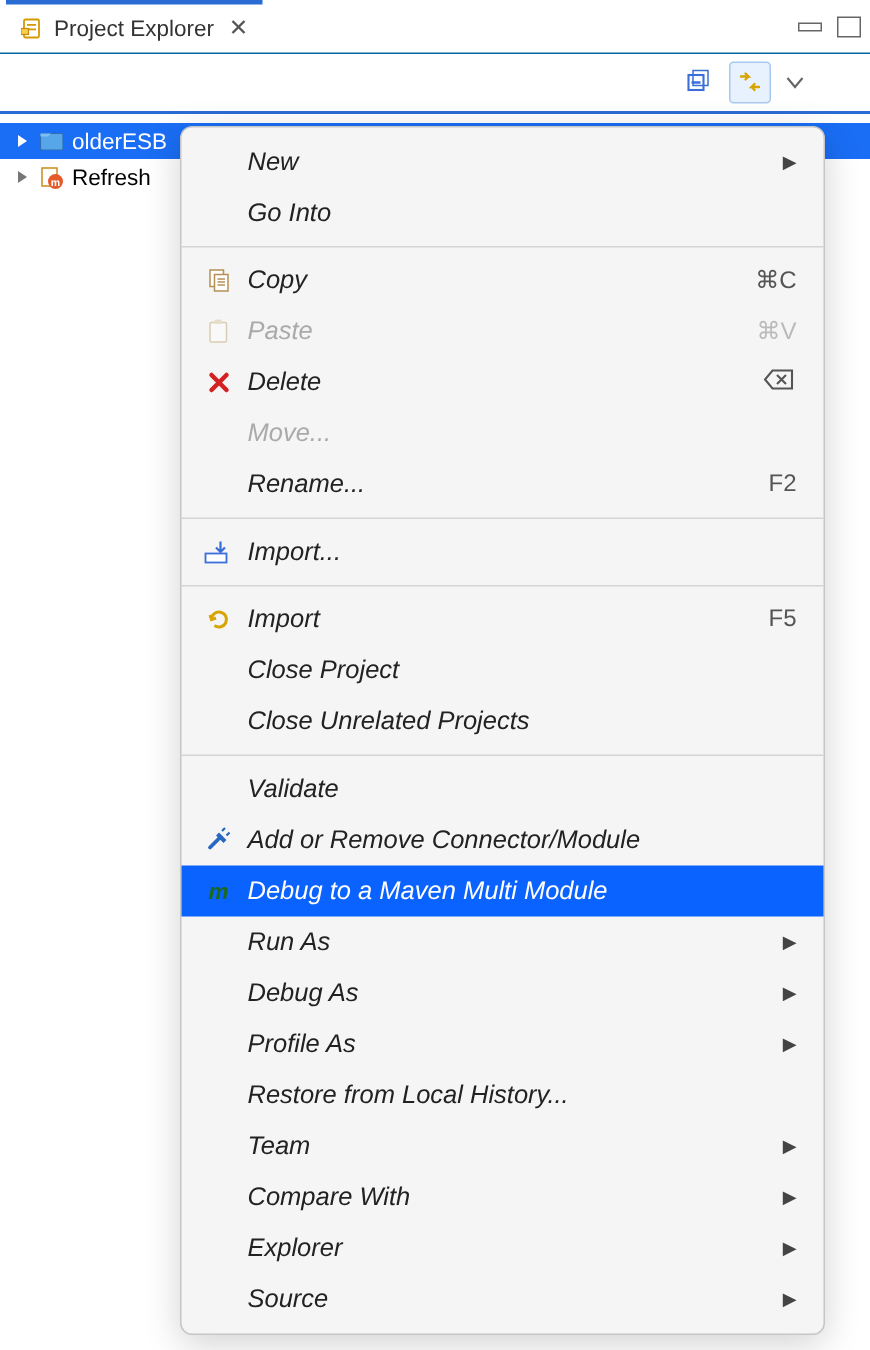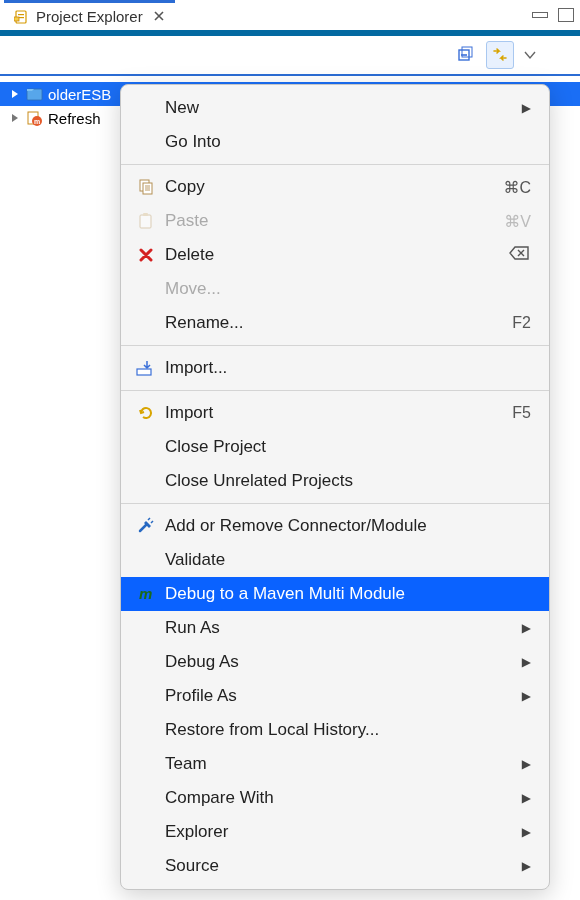--- a/index.html
+++ b/index.html
@@ -11,21 +11,21 @@
   height: 900px;
   position: relative;
   overflow: hidden;
 }
 
 
 .tab-header {
   display: flex;
   align-items: center;
   height: 36px;
-  border-bottom: 6px solid #0369a1;
+  border-bottom: 1px solid #0369a1;
   position: relative;
   padding-right: 6px;
 }
 .tab {
   display: flex;
   align-items: center;
   padding: 0 10px;
   height: 100%;
   border-top: 3px solid #2b6cd4;
   margin-left: 4px;
@@ -88,21 +88,21 @@
   height:34px;
   padding: 0 18px 0 14px;
   font-size:17px;
   color:#222;
   gap:8px;
   position:relative;
 }
 .menu-item.disabled { color:#aaa; }
 .menu-item.highlighted { background:#0a62ff; color:#fff; }
 .menu-item .mi-icon { width:22px; height:20px; display:flex; align-items:center; justify-content:center; flex-shrink:0; }
-.menu-item .mi-label { flex:1; white-space:nowrap; }
+.menu-item .mi-label { flex:1; white-space:nowrap;font-style:italic; }
 .menu-item .mi-shortcut { font-size:16px; color:#555; }
 .menu-item.disabled .mi-shortcut { color:#bbb; }
 .menu-item .mi-sub { font-size:12px; color:#444; }
 .menu-sep {
   height:1px; background:#d4d4d4; margin:5px 0;
 }
 </style>
 </head>
 <body>
 
@@ -270,33 +270,33 @@
     <span class="mi-label">Close Project</span>
   </div>
   <div class="menu-item">
     <span class="mi-icon"></span>
     <span class="mi-label">Close Unrelated Projects</span>
   </div>
 
   <div class="menu-sep"></div>
 
   <div class="menu-item">
+    <span class="mi-icon"></span>
+    <span class="mi-label">Validate</span>
+  </div>
+  <div class="menu-item">
     <span class="mi-icon">
       <svg width="18" height="18" viewBox="0 0 18 18">
           <path d="M3 14 L10 7" stroke="#2769c2" stroke-width="2.5" stroke-linecap="round"></path>
           <path d="M9 4 L14 9 L12 11 L7 6 Z" fill="#2769c2"></path>
           <path d="M11 3 L13 1 M14 6 L16 4" stroke="#2769c2" stroke-width="1.5"></path>
         </svg>
     </span>
     <span class="mi-label">Add or Remove Connector/Module</span>
   </div>
-  <div class="menu-item">
-    <span class="mi-icon"></span>
-    <span class="mi-label">Validate</span>
-  </div>
   <div class="menu-item highlighted">
     <span class="mi-icon">
       <svg width="18" height="18" viewBox="0 0 18 18">
           <text x="2" y="14" font-size="15" font-style="italic" font-weight="bold" fill="#1a6a1a">m</text>
         </svg>
     </span>
     <span class="mi-label">Debug to a Maven Multi Module</span>
   </div>
   <div class="menu-item">
     <span class="mi-icon"></span>

